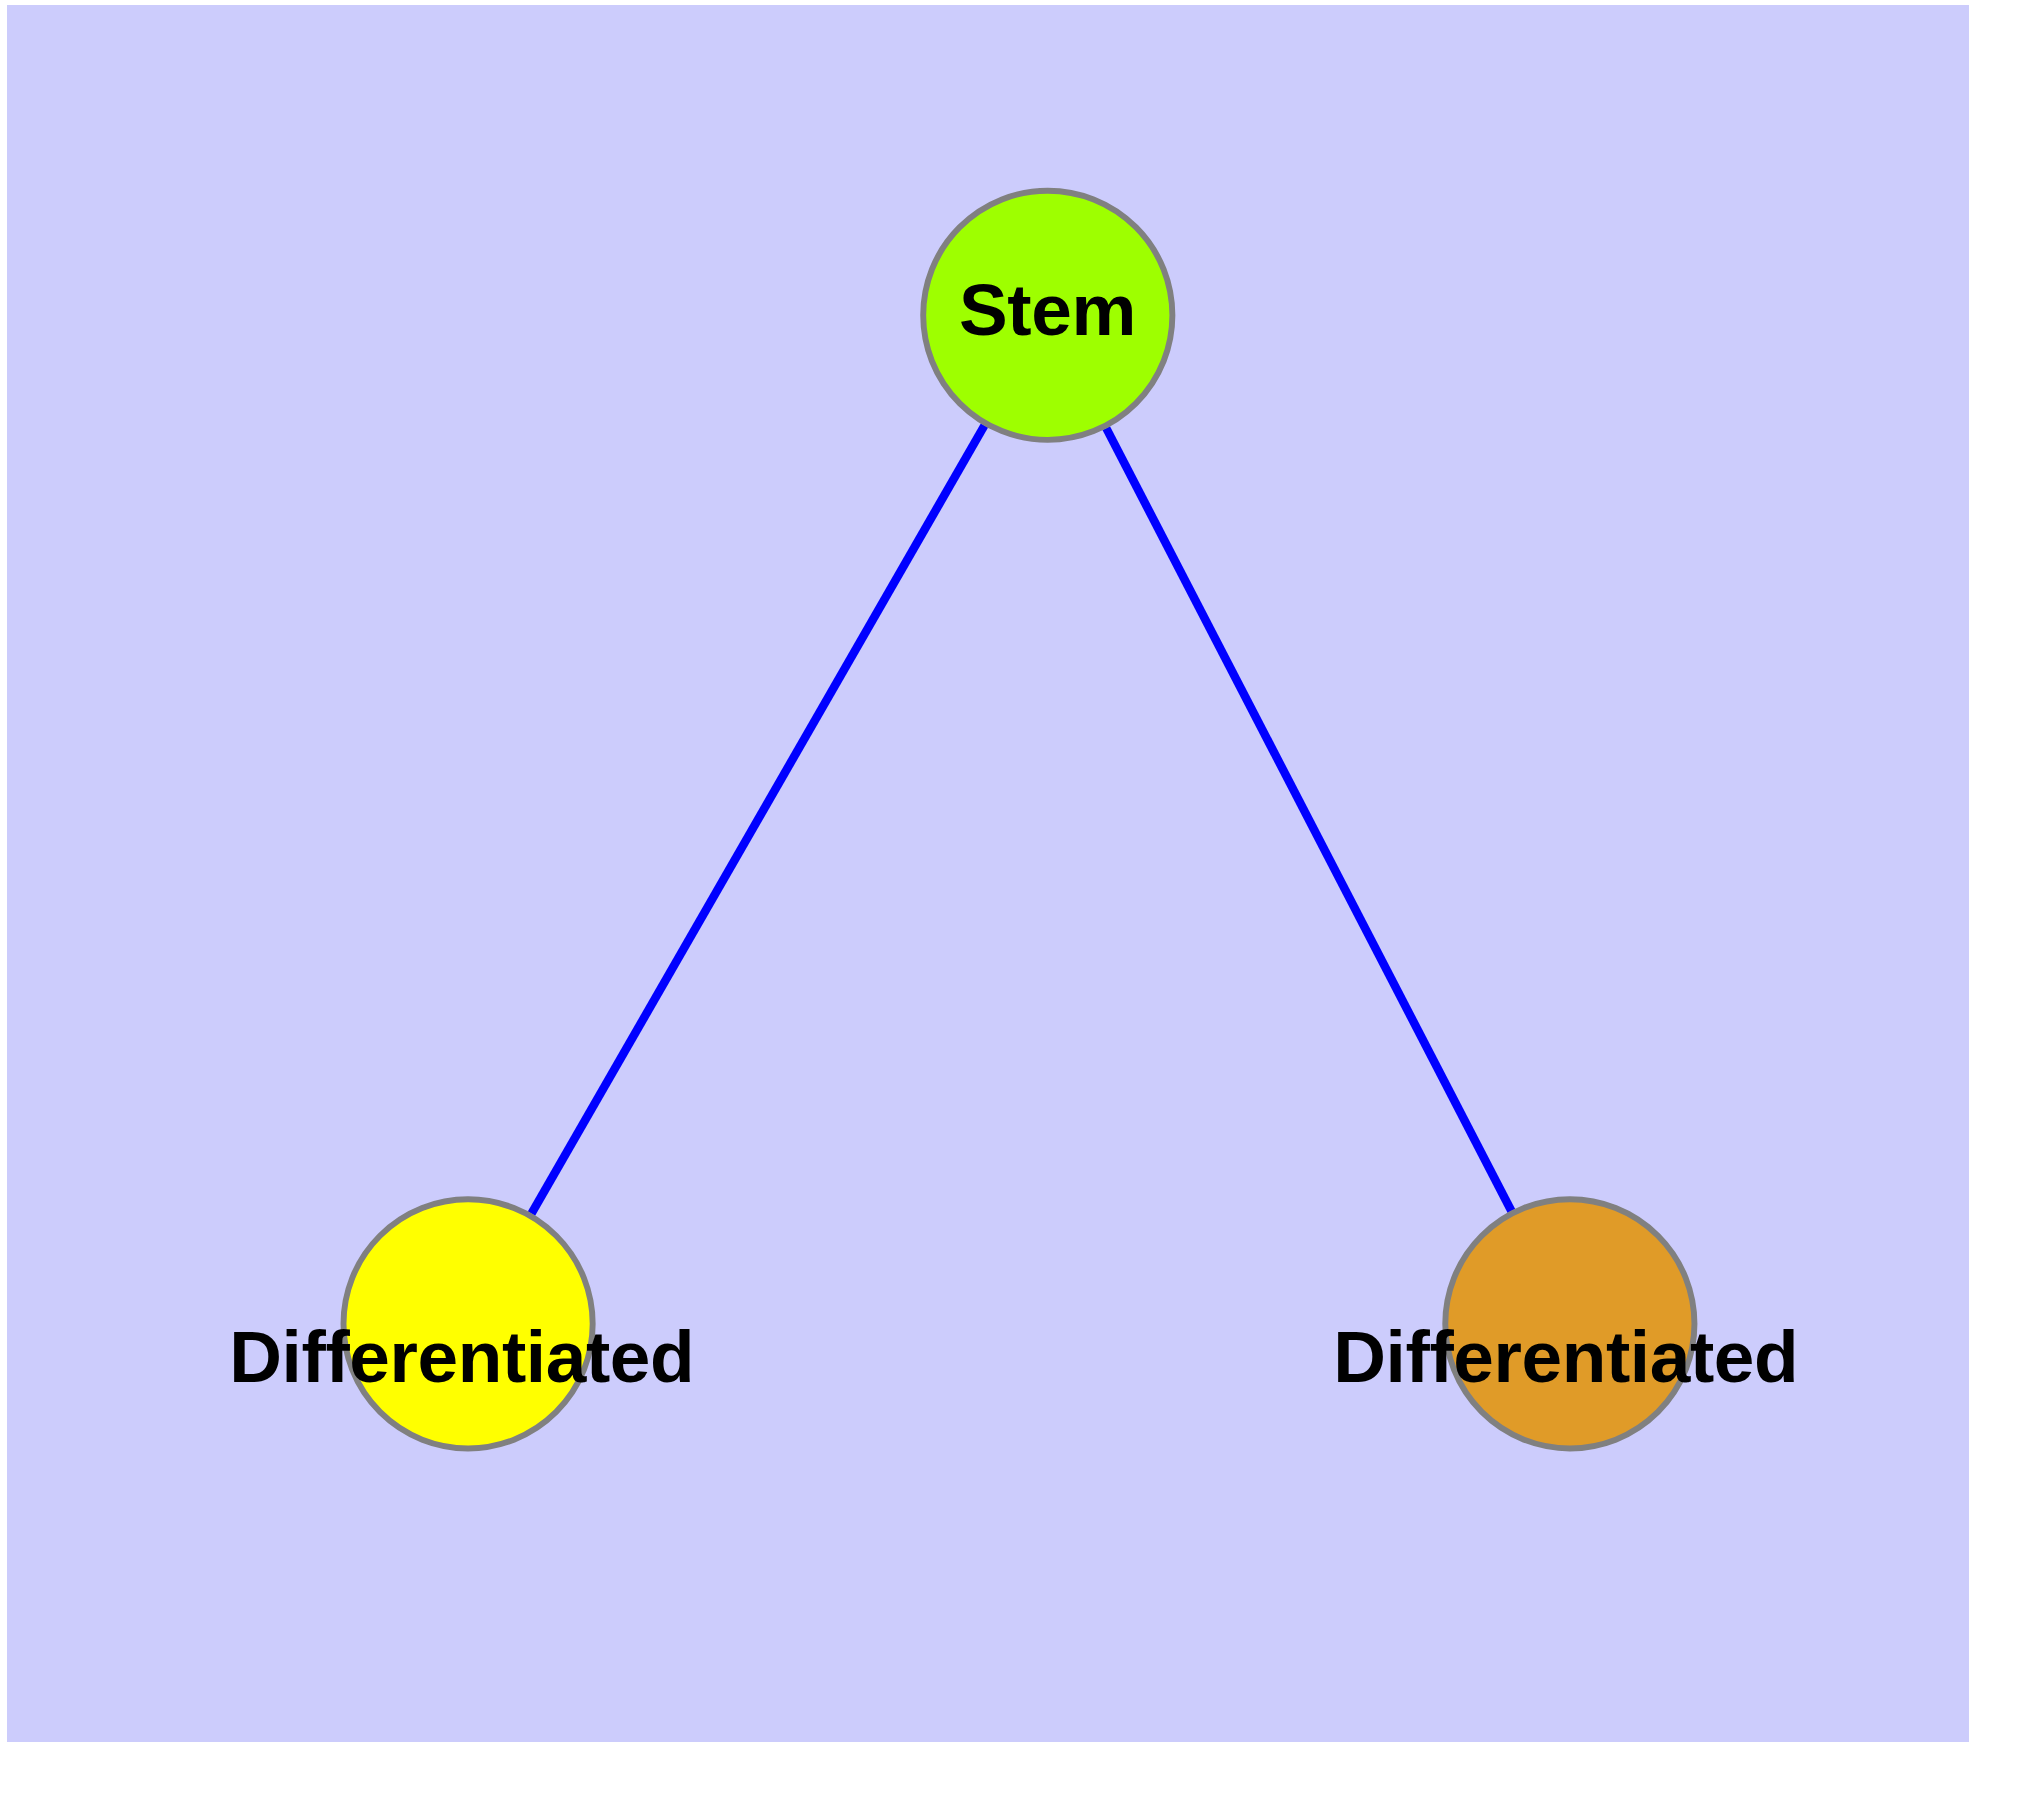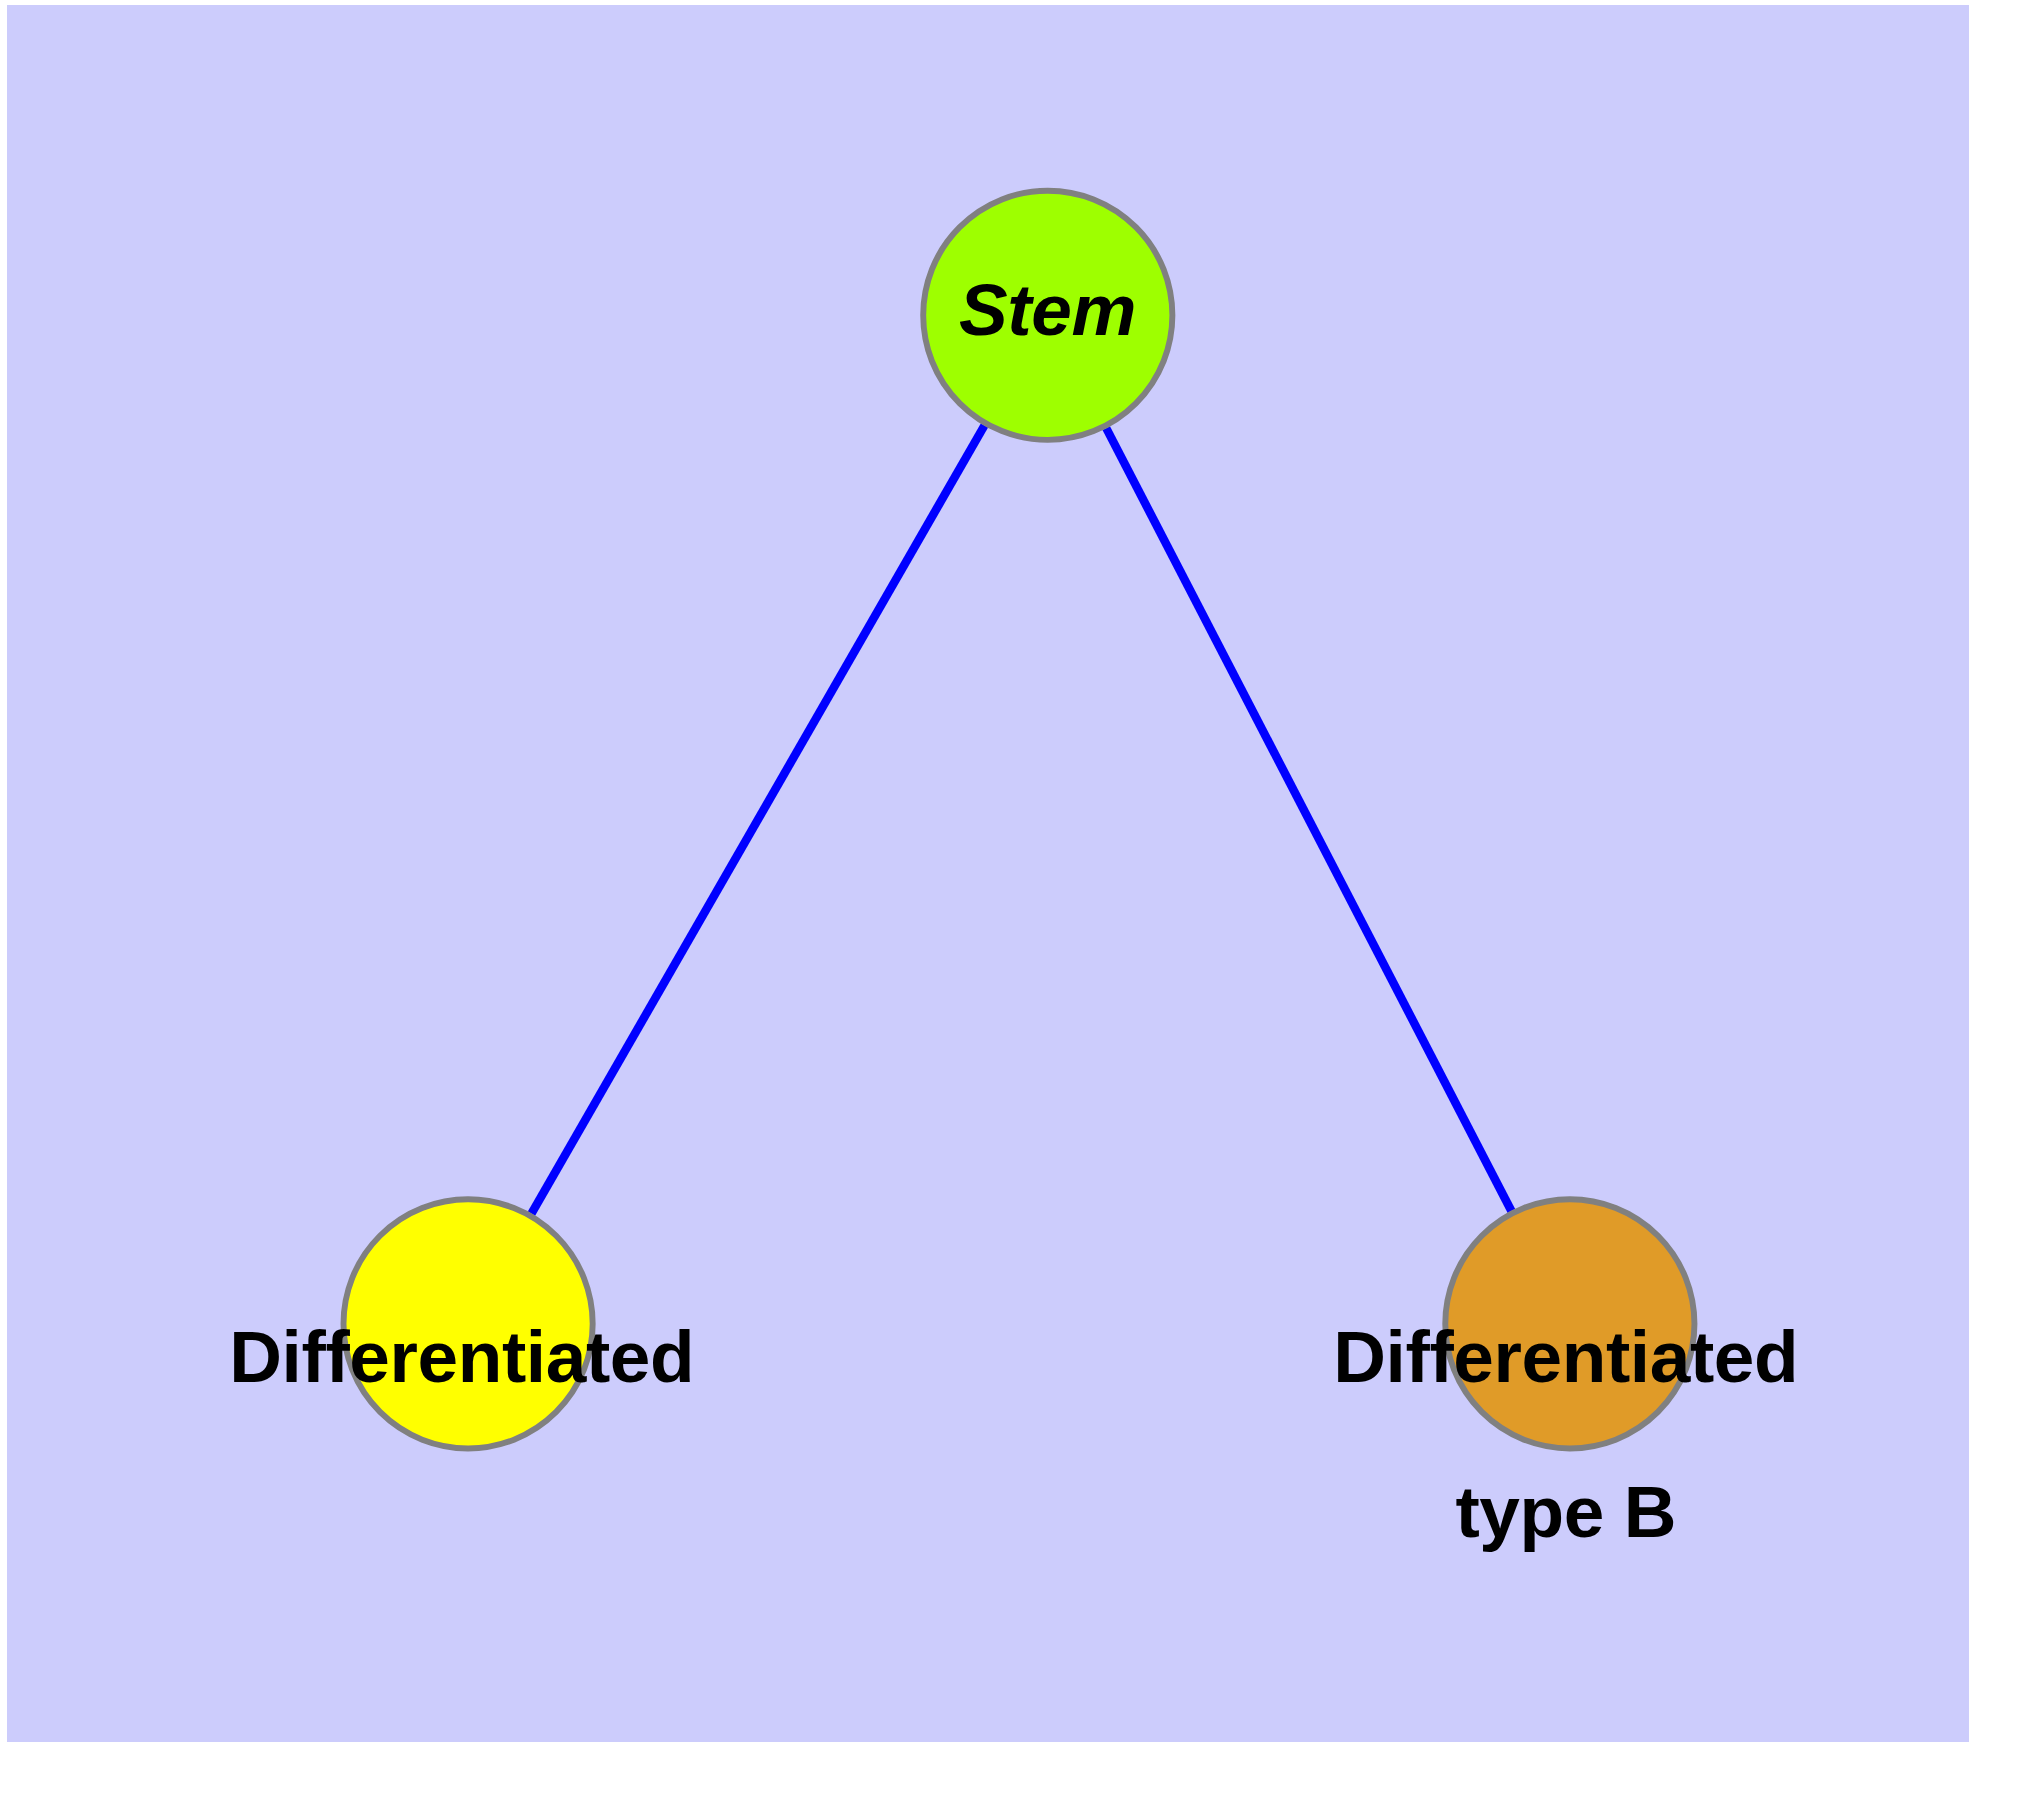--- a/index.html
+++ b/index.html
@@ -48,21 +48,20 @@
     white-space: pre;
     line-height: 1.06;
     letter-spacing: -0.4px;
     pointer-events: none;
   }
   #label-stem {
     font-size: 73px;
     width: 339px;
     left: 878px;
     top: 271px;
-    font-style: italic;
   }
   #label-diffA {
     font-size: 73px;
     width: 644px;
     left: 100px;
     top: 1241px;
   }
   #label-diffB {
     font-size: 73px;
     width: 644px;
@@ -92,17 +91,16 @@
   </svg>
 
   <div class="node-label" id="label-stem">Stem</div>
 
   <div class="node-label" id="label-diffA">
     <span>Differentiated</span><br>
   </div>
 
   <div class="node-label" id="label-diffB">
     <span>Differentiated</span><br>
-    <span>type B</span>
   </div>
 
 </div>
 
 
 </body></html>

